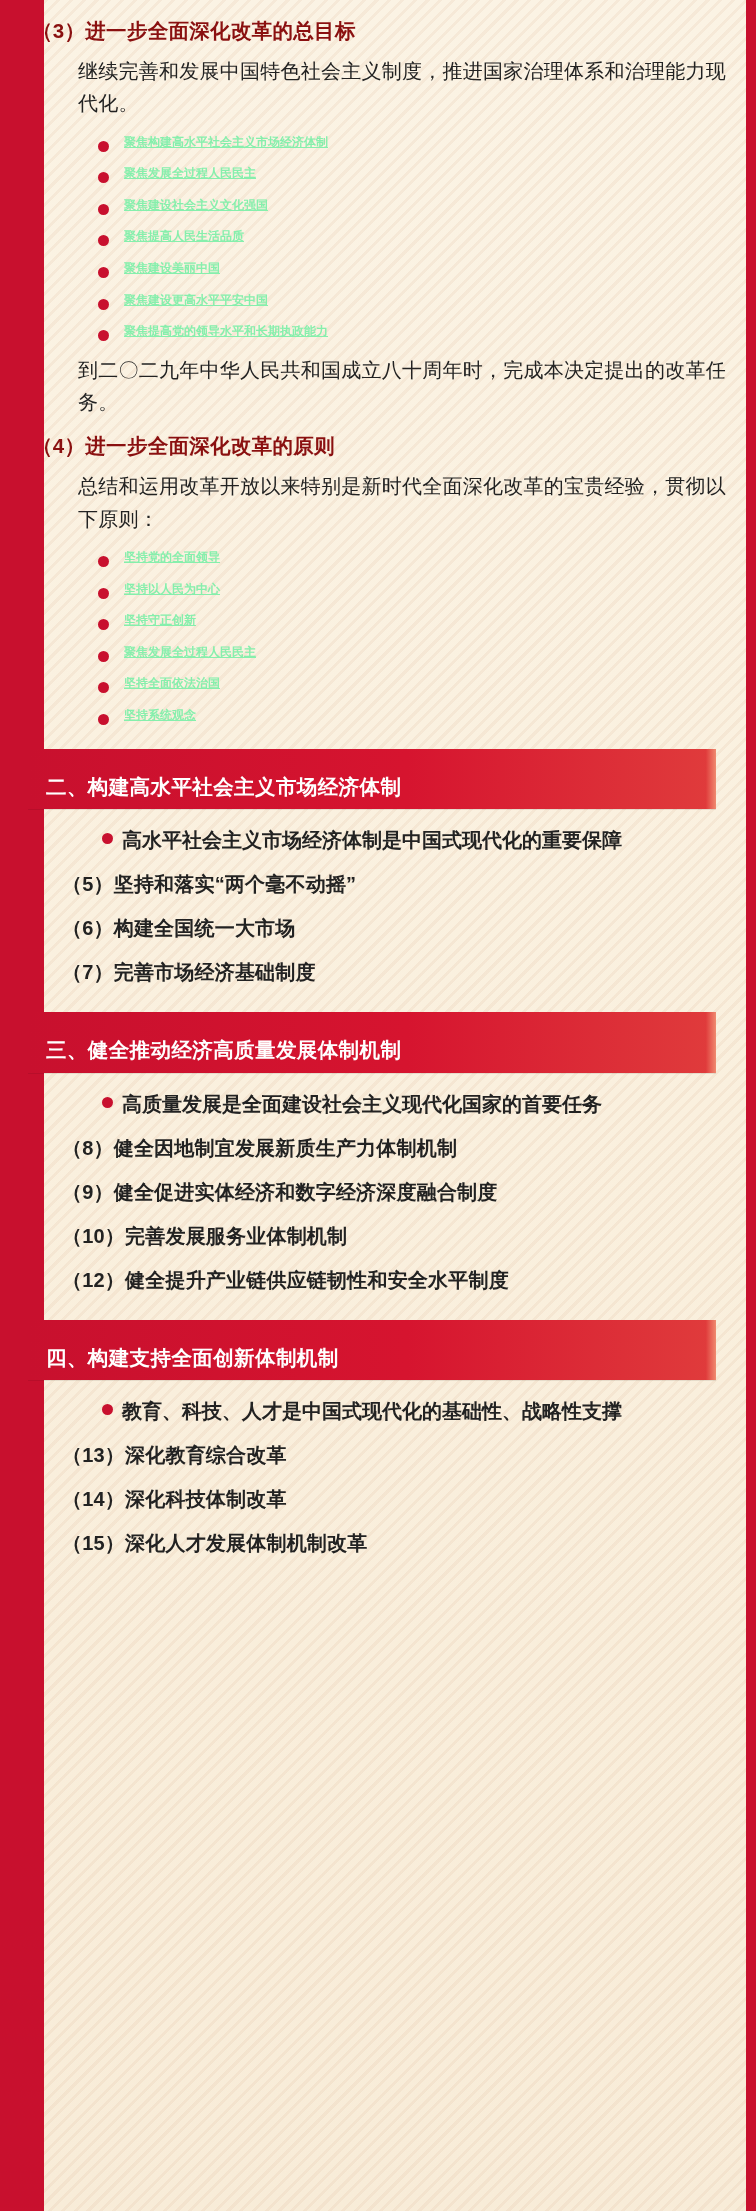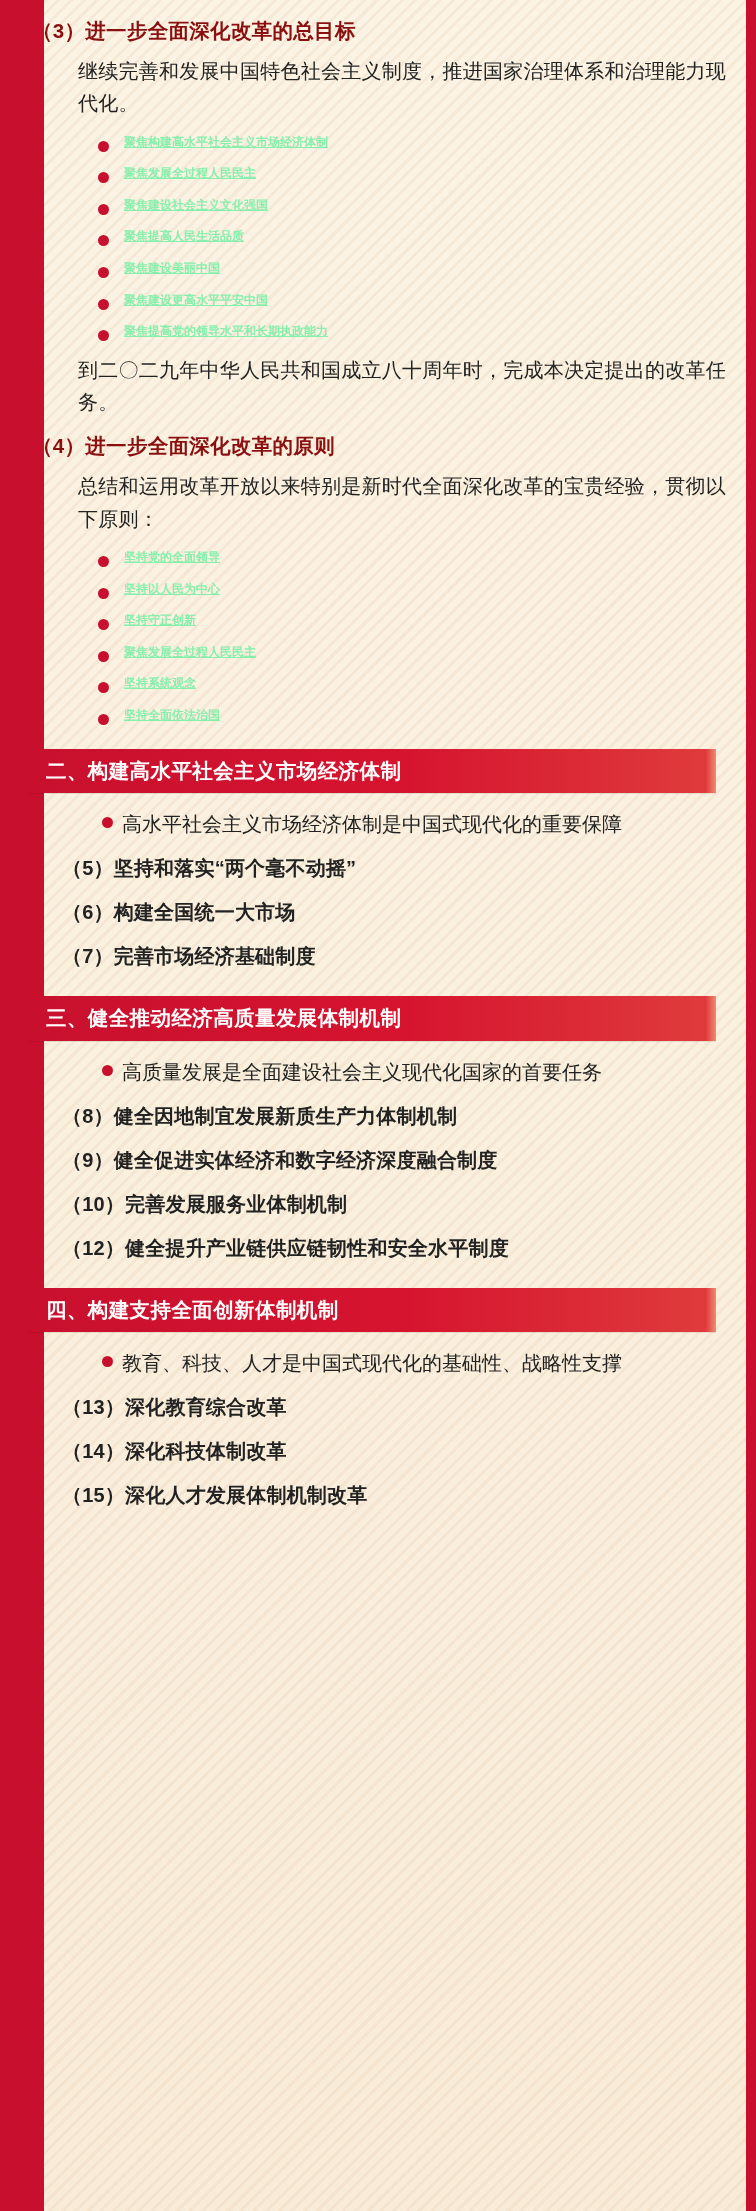--- a/index.html
+++ b/index.html
@@ -74,35 +74,35 @@
   }
   
   .section-bar{
     position:relative;
     margin:24px 10px 16px 10px;
     background:linear-gradient(90deg,#c8102e 0%,#d6142f 55%,#e03c3c 100%);
     color:#fff;
     font-size:20.5px;
     font-weight:bold;
     line-height:1;
-    padding:12px 14px 12px 18px;
+    padding:28px 14px 12px 18px;
     letter-spacing:0.4px;
     box-shadow:0 1px 0 rgba(0,0,0,0.08);
   }
   .section-bar:after{
     content:"";
     position:absolute;right:-0px;top:0;bottom:0;width:10px;
     background:linear-gradient(90deg,#e03c3c,#f08a70);
   }
   
   .item-dot{
     position:relative;
     font-size:20px;
     color:#222;
-    font-weight:normal;
+    font-weight:bold;
     line-height:1.55;
     margin:12px 0 13px 104px;
   }
   .item-dot .dot{
     position:absolute;
     left:-20px;top:8px;
     width:11px;height:11px;border-radius:50%;
     background:#c8102e;
   }
   .item-num{
@@ -129,22 +129,22 @@
       <div class="bullet"><span class="dot"></span><span>聚焦建设美丽中国</span></div>
       <div class="bullet"><span class="dot"></span><span>聚焦建设更高水平平安中国</span></div>
       <div class="bullet"><span class="dot"></span><span>聚焦提高党的领导水平和长期执政能力</span></div>
       <p class="para"><span>到二〇二九年中华人民共和国成立八十周年时，完成本决定提出的改革任务。</span></p>
       <div class="sub-heading"><span>（4）进一步全面深化改革的原则</span></div>
       <p class="para"><span>总结和运用改革开放以来特别是新时代全面深化改革的宝贵经验，贯彻以下原则：</span></p>
       <div class="bullet"><span class="dot"></span><span>坚持党的全面领导</span></div>
       <div class="bullet"><span class="dot"></span><span>坚持以人民为中心</span></div>
       <div class="bullet"><span class="dot"></span><span>坚持守正创新</span></div>
       <div class="bullet"><span class="dot"></span><span>聚焦发展全过程人民民主</span></div>
+      <div class="bullet"><span class="dot"></span><span>坚持全面依法治国</span></div>
       <div class="bullet"><span class="dot"></span><span>坚持系统观念</span></div>
-      <div class="bullet"><span class="dot"></span><span>坚持全面依法治国</span></div>
       <div class="section-bar"><span>二、构建高水平社会主义市场经济体制</span></div>
       <div class="item-dot"><span class="dot"></span><span>高水平社会主义市场经济体制是中国式现代化的重要保障</span></div>
       <div class="item-num"><span>（5）坚持和落实“两个毫不动摇”</span></div>
       <div class="item-num"><span>（6）构建全国统一大市场</span></div>
       <div class="item-num"><span>（7）完善市场经济基础制度</span></div>
       <div class="section-bar"><span>三、健全推动经济高质量发展体制机制</span></div>
       <div class="item-dot"><span class="dot"></span><span>高质量发展是全面建设社会主义现代化国家的首要任务</span></div>
       <div class="item-num"><span>（8）健全因地制宜发展新质生产力体制机制</span></div>
       <div class="item-num"><span>（9）健全促进实体经济和数字经济深度融合制度</span></div>
       <div class="item-num"><span>（10）完善发展服务业体制机制</span></div>

